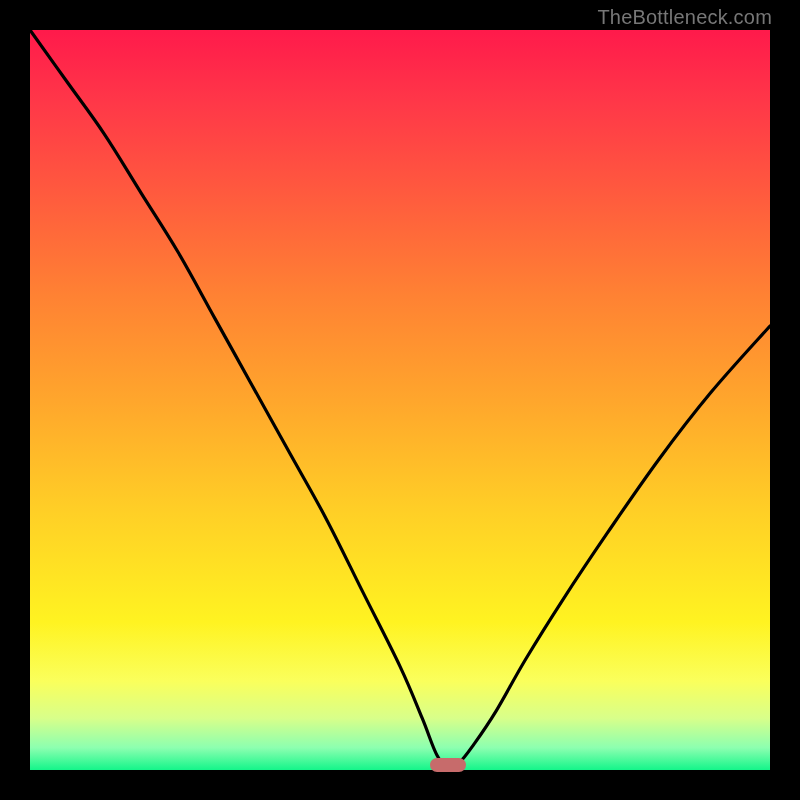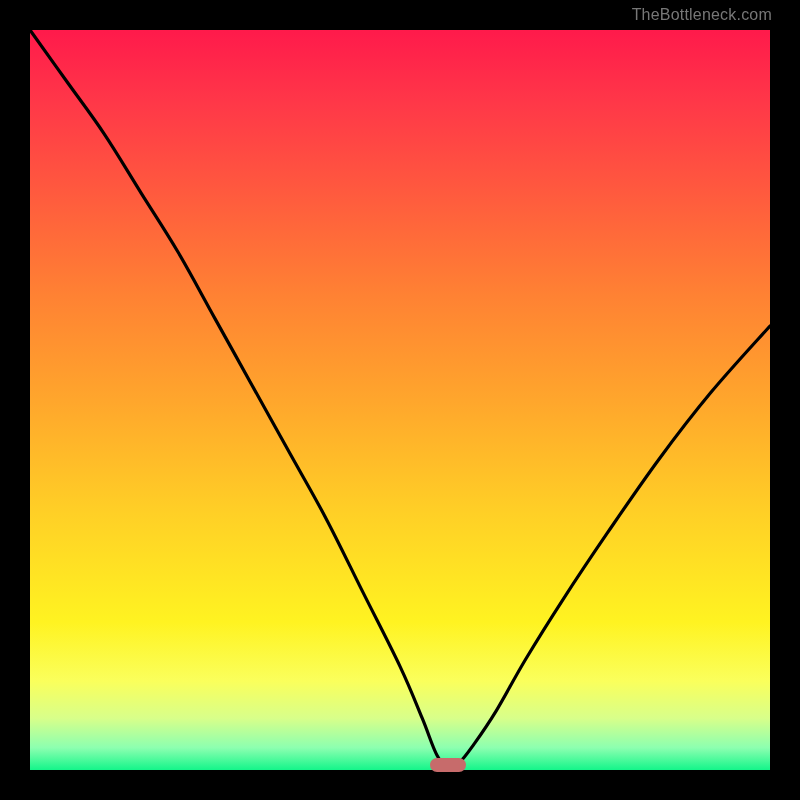--- a/index.html
+++ b/index.html
@@ -44,21 +44,21 @@
     top: 0;
     width: 740px;
     height: 740px;
     overflow: visible;
   }
   .watermark {
     position: absolute;
     top: 6px;
     right: 28px;
     color: #777;
-    font-size: 16px;
+    font-size: 20px;
     letter-spacing: 0.2px;
     font-weight: 500;
     user-select: none;
   }
   .marker {
     position: absolute;
     width: 36px;
     height: 14px;
     background: #c76b6b;
     border-radius: 8px;

